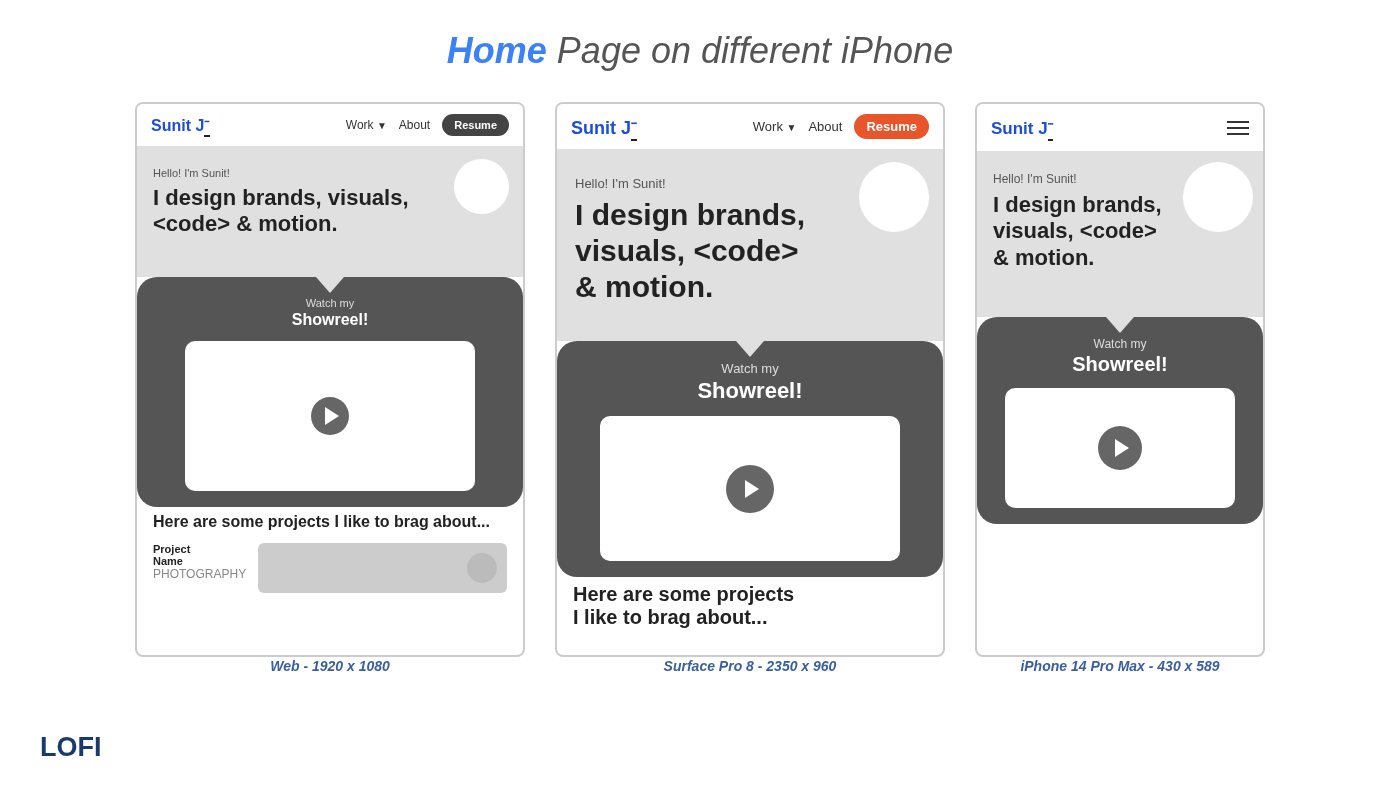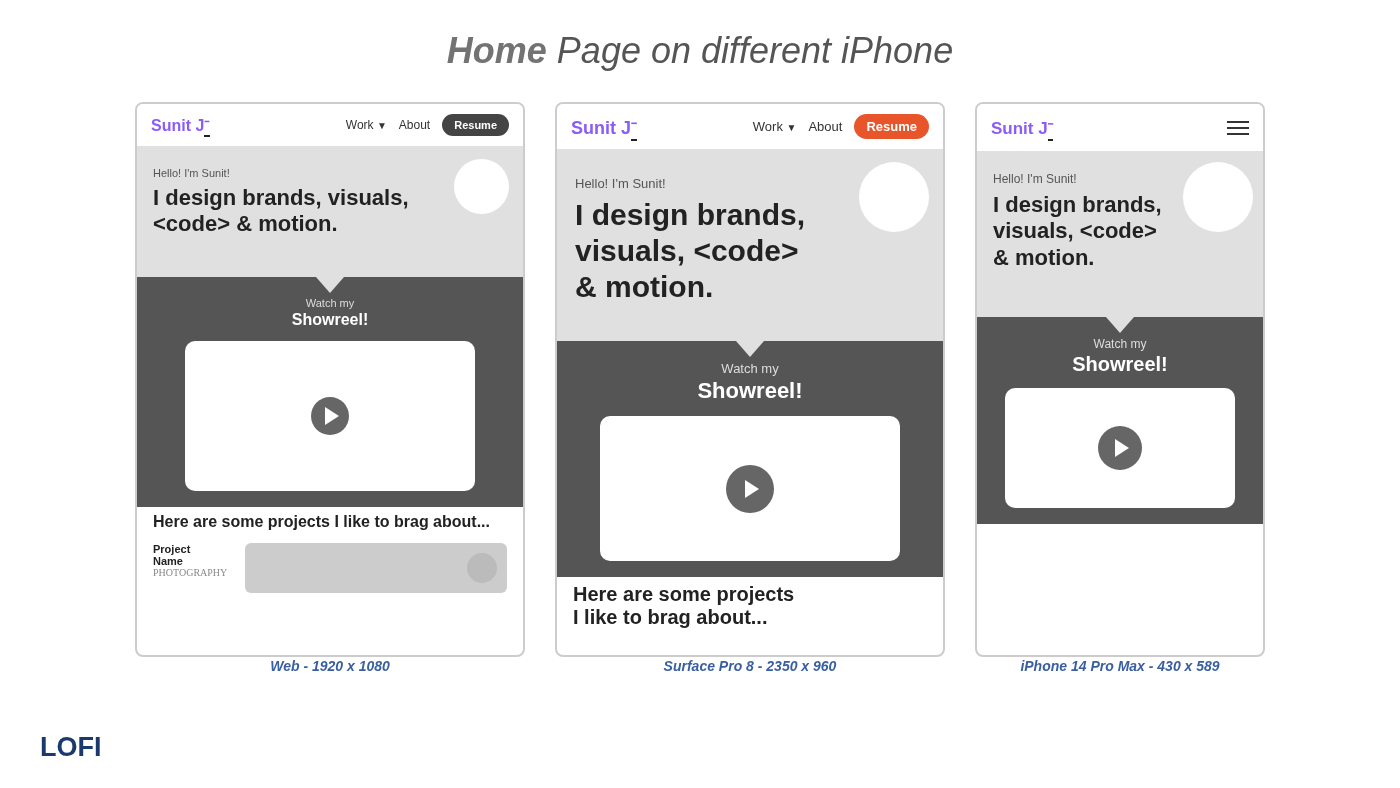--- a/index.html
+++ b/index.html
@@ -18,21 +18,21 @@
     
     .page-title {
       font-size: 36px;
       font-style: italic;
       color: #555;
       margin-bottom: 30px;
       text-align: center;
       font-weight: 400;
     }
     .page-title span.home {
-      color: #737373;
+      color: #3b82f6;
       font-weight: 700;
       font-style: italic;
     }
 
     
     .devices-container {
       display: flex;
       gap: 30px;
       align-items: flex-start;
       justify-content: center;
@@ -81,21 +81,21 @@
       display: flex;
       align-items: center;
       padding: 10px 14px;
       background: #fff;
       border-bottom: 1px solid #e0e0e0;
       gap: 12px;
     }
     .navbar-logo {
       font-size: 16px;
       font-weight: 800;
-      color: #8b5cf6;
+      color: #1d4ed8;
       flex: 1;
     }
     .navbar-logo .underline-j {
       border-bottom: 2px solid #222;
       padding-bottom: 1px;
     }
     .navbar-link {
       font-size: 12px;
       color: #333;
     }
@@ -166,20 +166,21 @@
       z-index: 2;
     }
 
     
     .showreel-section {
       background: #555;
       color: #fff;
       text-align: center;
       padding: 18px 10px 16px;
       position: relative;
+      border-radius: 20px;
     }
 
     .showreel-label {
       font-size: 11px;
       color: #ddd;
       margin-bottom: 2px;
     }
 
     .showreel-title {
       font-size: 16px;
@@ -240,24 +241,23 @@
       flex: 0 0 80px;
     }
 
     .project-name-label {
       font-size: 11px;
       font-weight: 700;
       color: #222;
     }
 
     .project-category {
-      font-size: 10px;
+      font-size: 12px;
       color: #888;
       text-transform: uppercase;
-      font-family: Liberation Serif, serif;
     }
 
     .project-thumb {
       flex: 1;
       height: 50px;
       background: #ccc;
       border-radius: 6px;
       position: relative;
       overflow: hidden;
     }

